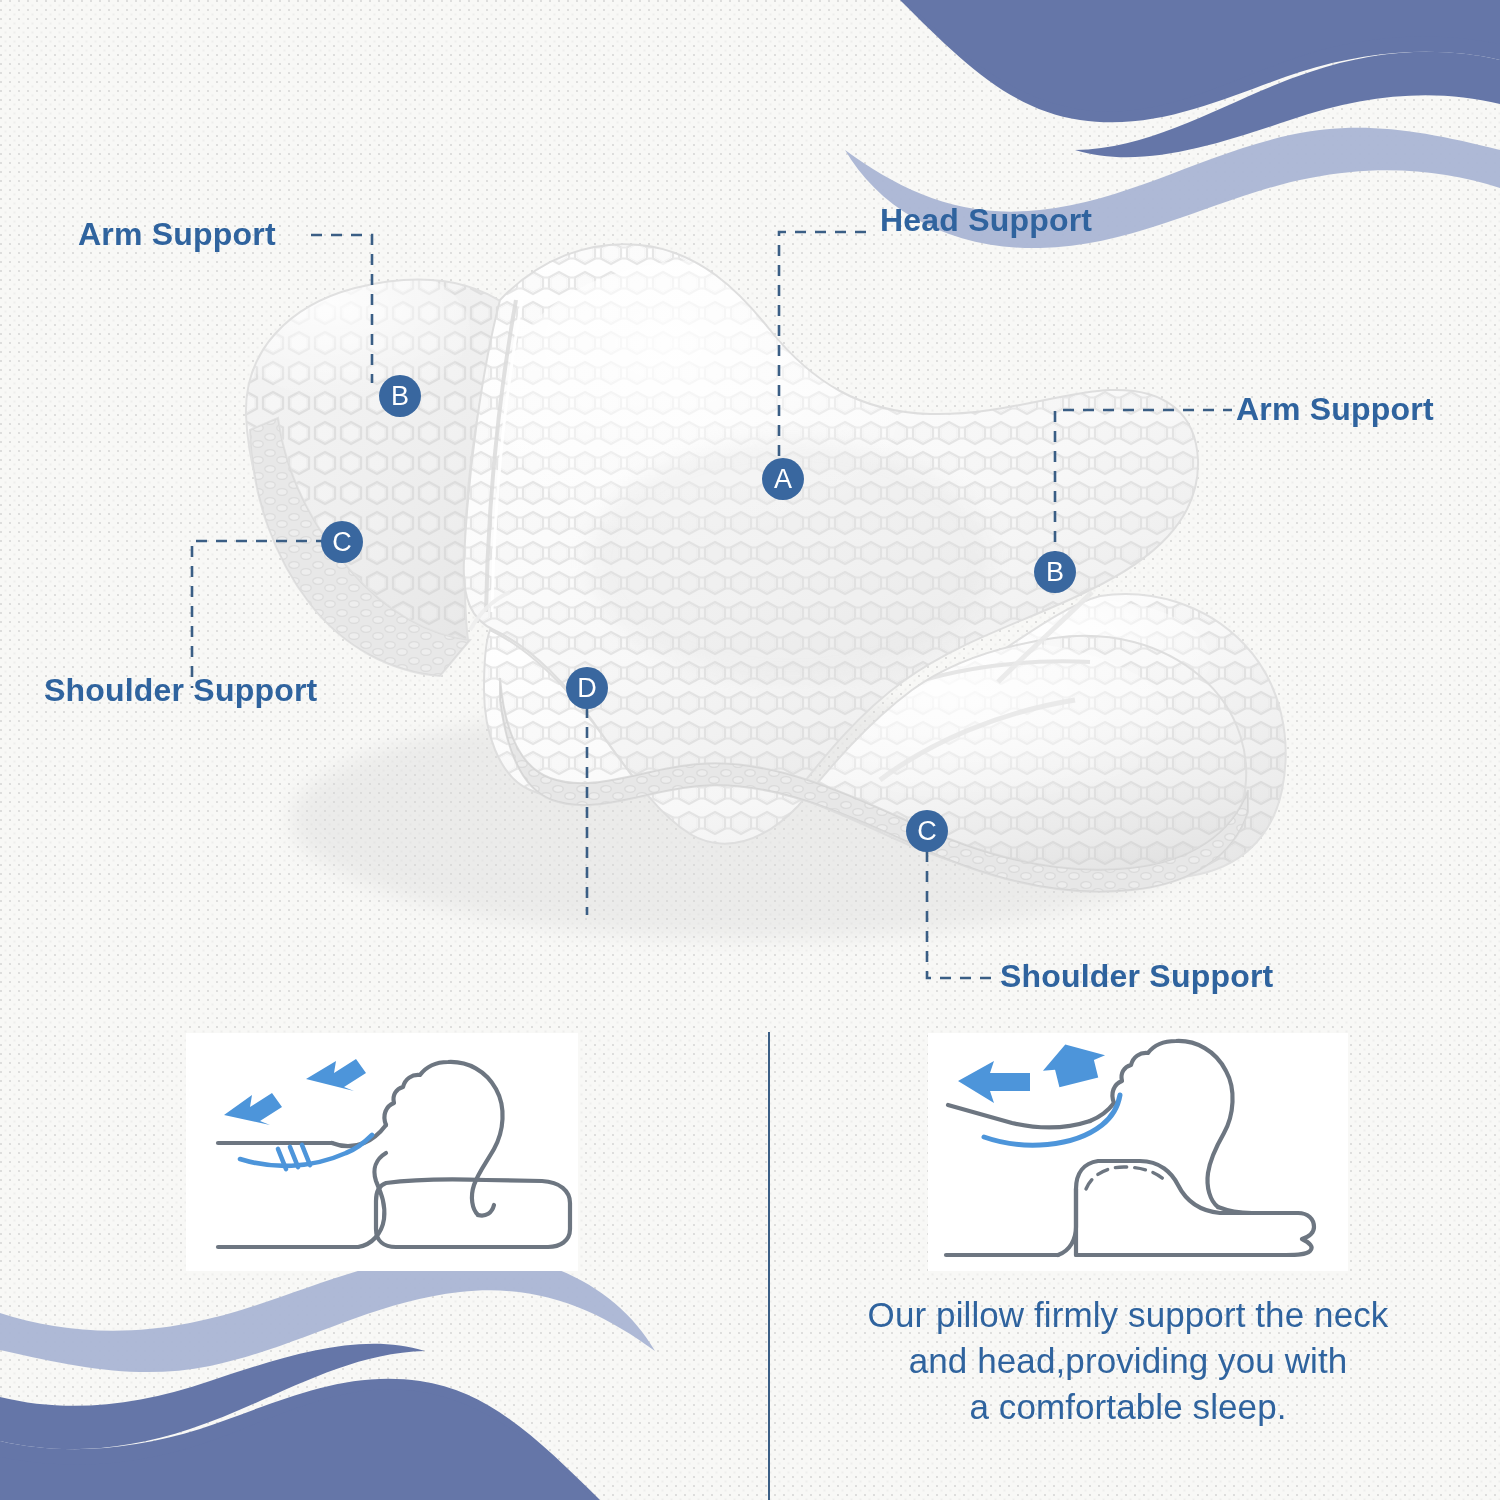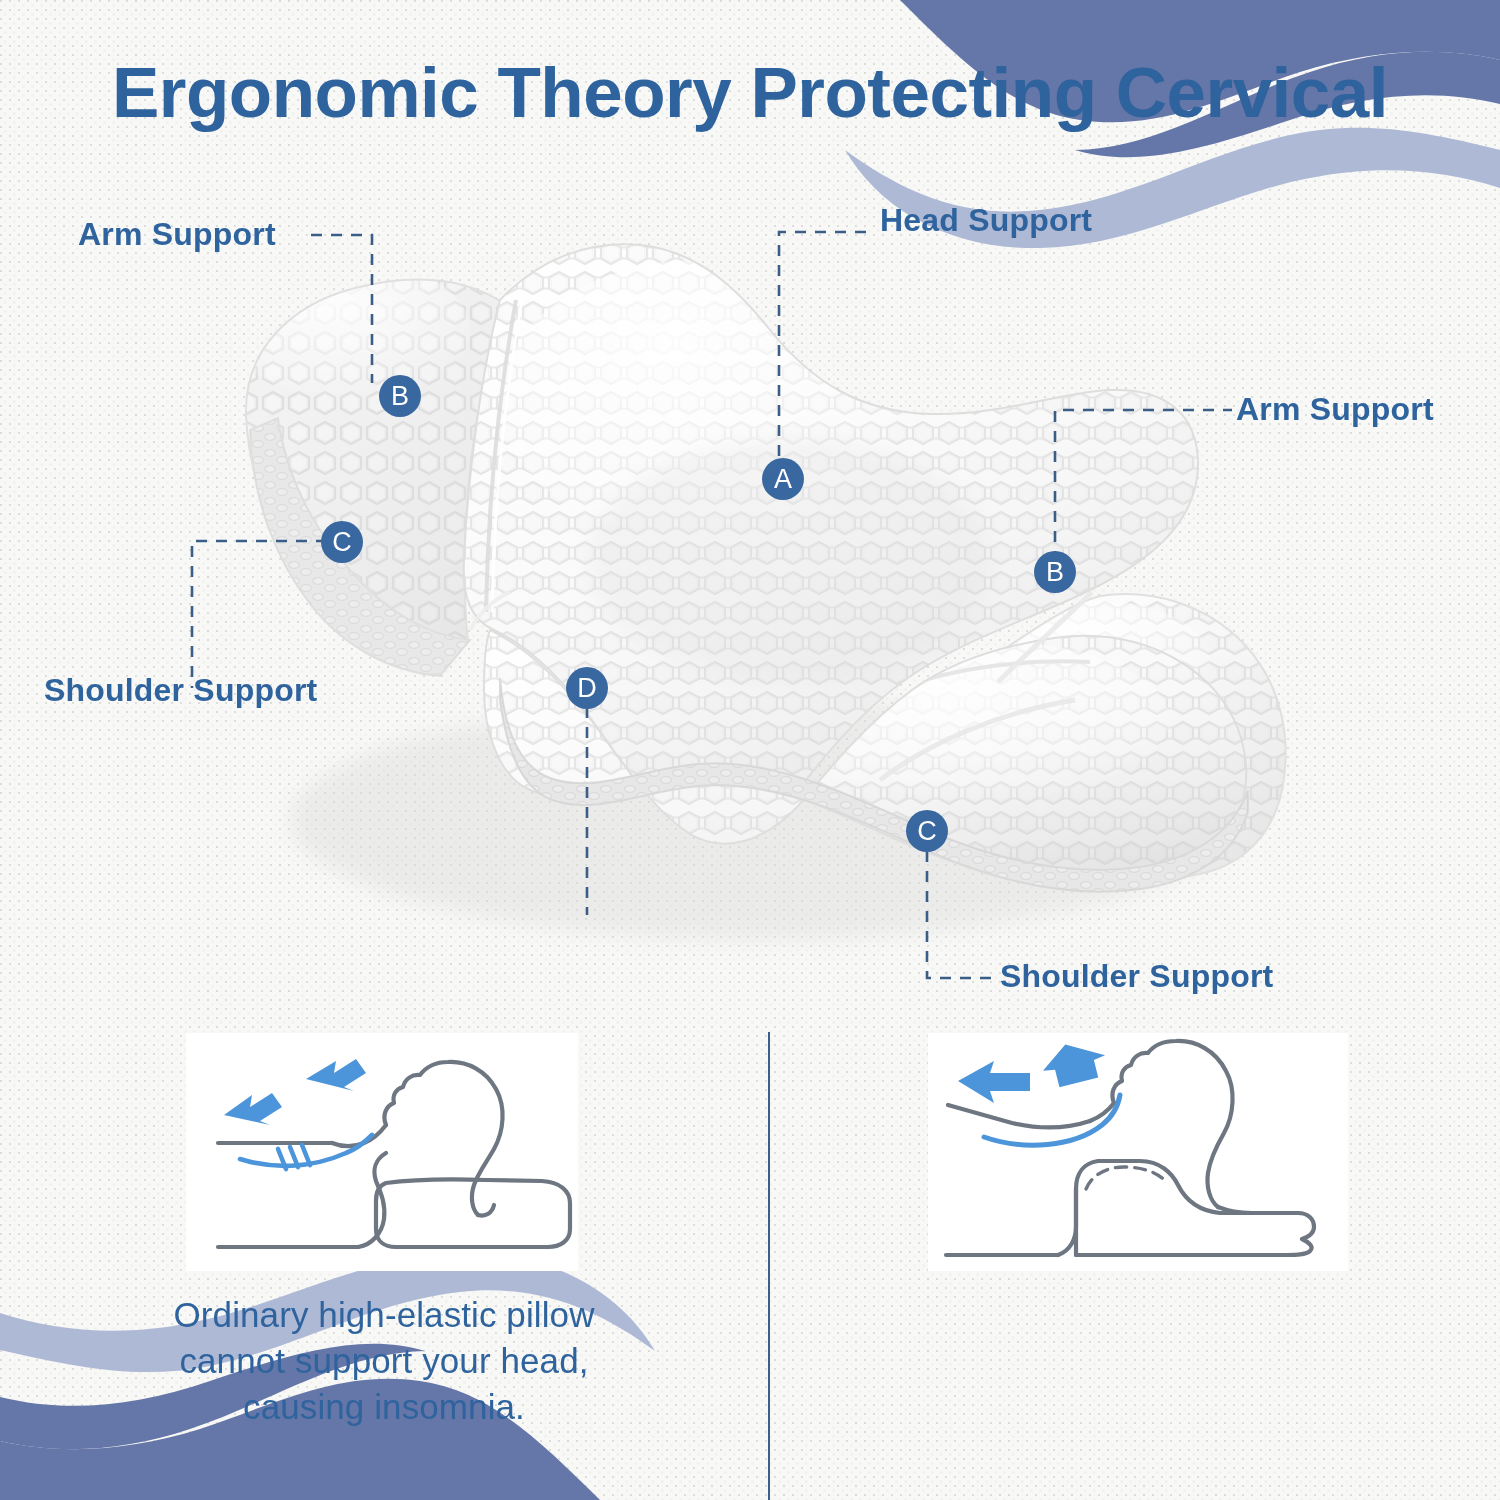--- a/index.html
+++ b/index.html
@@ -114,21 +114,20 @@
              C130,1451 60,1455 0,1441 Z" fill="#6576a8"></path>
     <path d="M0,1457 C70,1471 140,1465 205,1443
              C275,1419 340,1381 415,1391
              C485,1400 540,1446 595,1500 L0,1500 Z" fill="#6576a8"></path>
     <path d="M0,1441 C60,1455 125,1451 190,1429
              C270,1403 340,1353 425,1351
              C360,1331 285,1356 210,1381
              C135,1407 65,1413 0,1397 Z" fill="#6576a8"></path>
   </svg>
 
-  <div id="title">Ergonomic Theory Protecting Cervical</div>
 
   <svg class="layer" viewBox="0 0 1500 1500">
     <defs>
 
       <pattern id="honey" width="26" height="30" patternUnits="userSpaceOnUse">
         <rect width="26" height="30" fill="#ffffff"></rect>
         <path d="M13 2 L23 7.5 L23 18.5 L13 24 L3 18.5 L3 7.5 Z" fill="none" stroke="#e2e2e2" stroke-width="2.2"></path>
         <path d="M13 4.2 L21 8.6 L21 17.4 L13 21.8 L5 17.4 L5 8.6 Z" fill="#fbfbfb" stroke="#f2f2f2" stroke-width="1"></path>
         <path d="M0 7.5 L3 7.5 M23 7.5 L26 7.5 M0 18.5 L3 18.5 M23 18.5 L26 18.5" stroke="#e6e6e6" stroke-width="2"></path>
       </pattern>
@@ -383,23 +382,20 @@
         <path d="M116,112 L124,132"></path>
       </g>
 
       <g fill="#4d95da">
         <path d="M38,82 L66,62 L64,74 L86,60 L96,74 L74,88 L84,92 Z"></path>
         <path d="M120,46 L150,28 L148,40 L170,26 L180,40 L158,54 L168,58 Z"></path>
       </g>
     </svg>
   </div>
 
-  <div class="caption" style="left:120px;top:1292px;width:528px;">Ordinary high-elastic pillow
-cannot support your head,
-causing insomnia.</div>
 
   <div class="illus-box" style="left:928px;top:1033px;width:420px;height:238px;">
     <svg width="420" height="238" viewBox="0 0 420 238">
       <g fill="none" stroke="#6d7681" stroke-width="4.2" stroke-linecap="round" stroke-linejoin="round">
 
         <path d="M186,70
                  C182,60 186,51 194,48
                  C192,40 196,34 203,32
                  C205,24 212,19 220,20
                  C226,12 236,8 248,8
@@ -447,14 +443,17 @@
         <path d="M56,104 C96,118 146,114 174,92 C184,84 190,74 192,62"></path>
       </g>
 
       <g fill="#4d95da">
         <path d="M30,48 L66,28 L62,40 L102,40 L102,58 L62,58 L66,70 Z"></path>
         <path d="M196,18 L232,38 L220,40 L220,58 L180,58 L180,40 L168,38 Z" transform="translate(-54,-8) rotate(-14 200 38)"></path>
       </g>
     </svg>
   </div>
 
+  <div class="caption" style="left:818px;top:1292px;width:620px;">Our pillow firmly support the neck
+and head,providing you with
+a comfortable sleep.</div>
 
 </div>
 
 </body></html>

